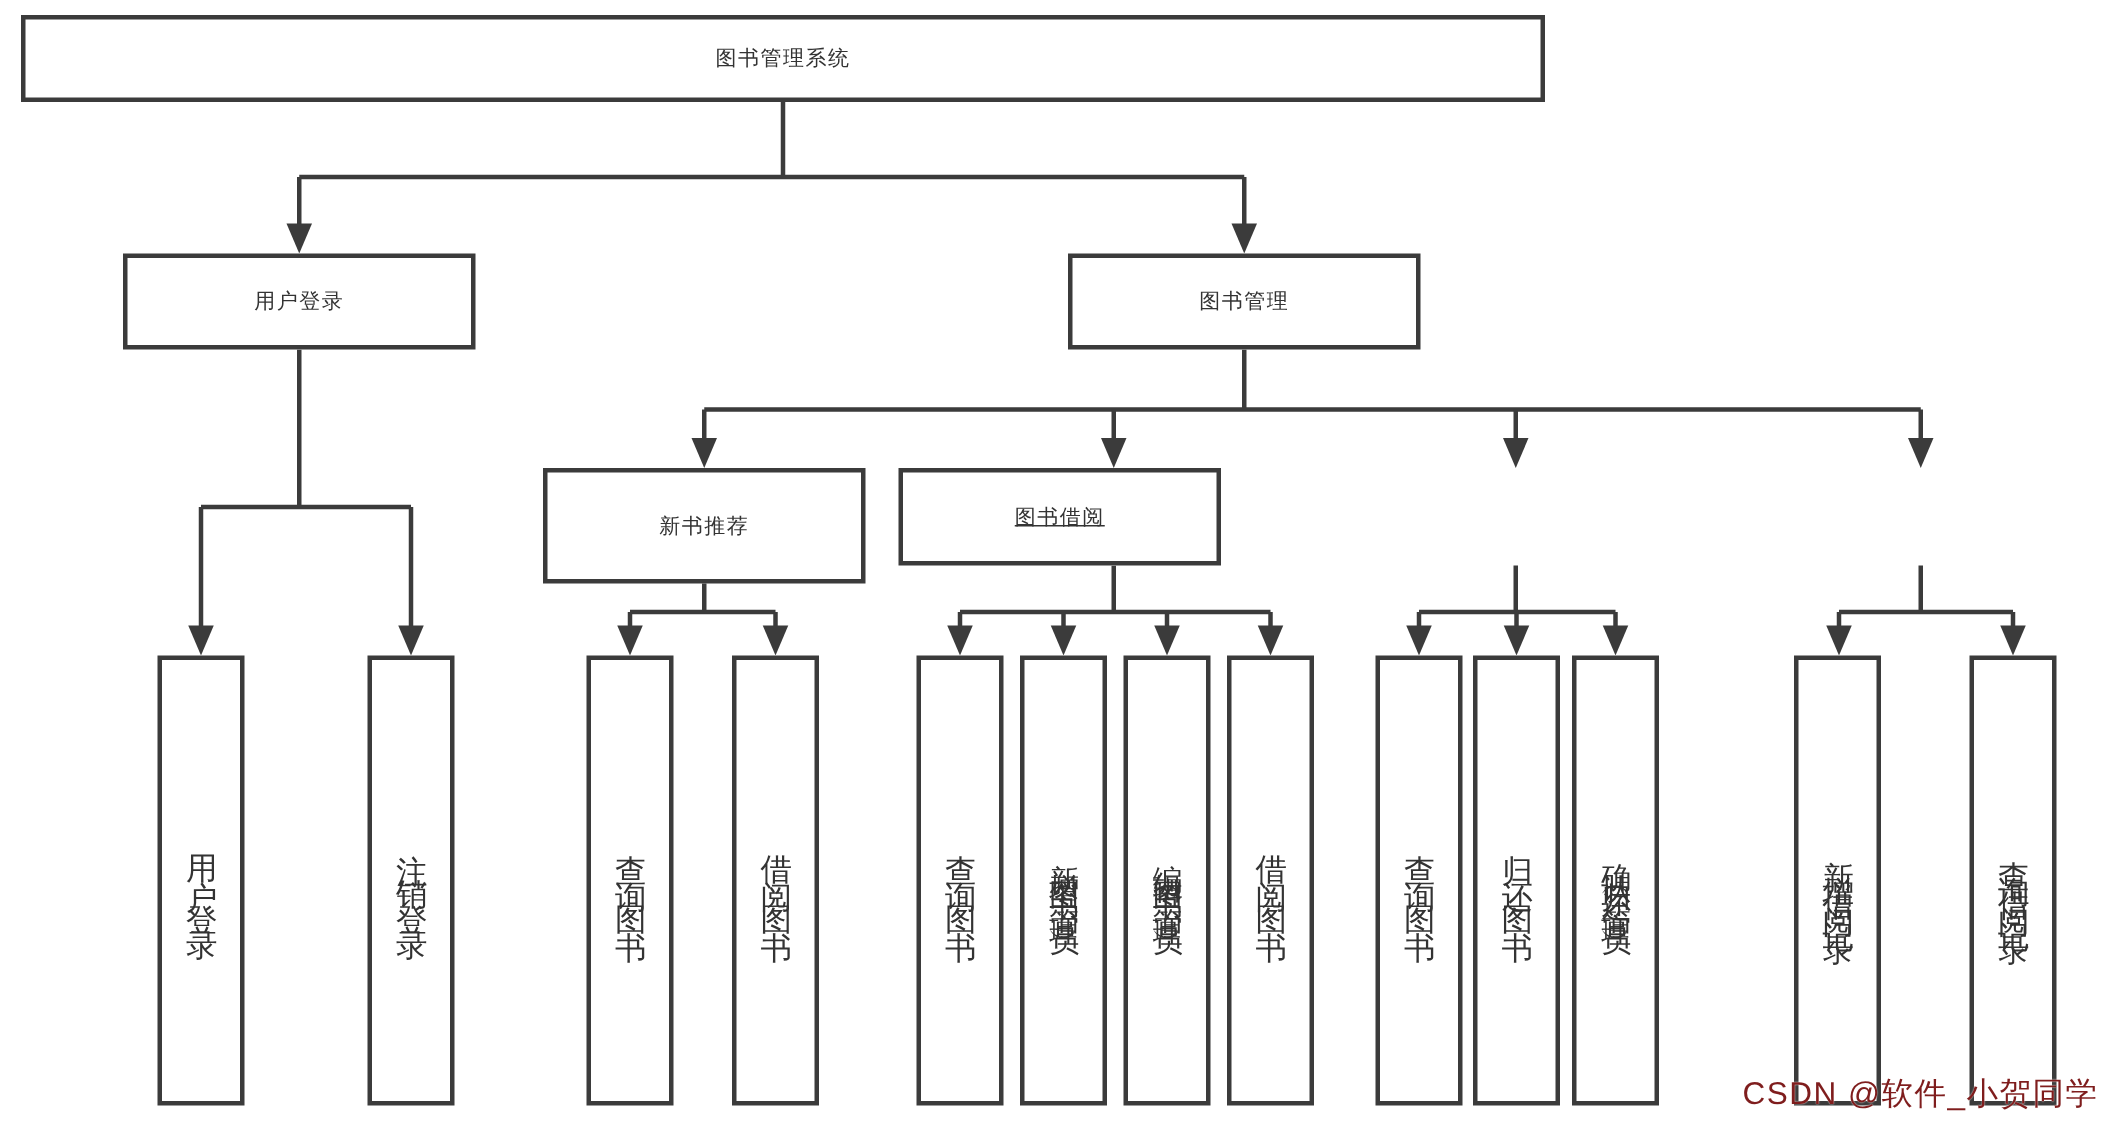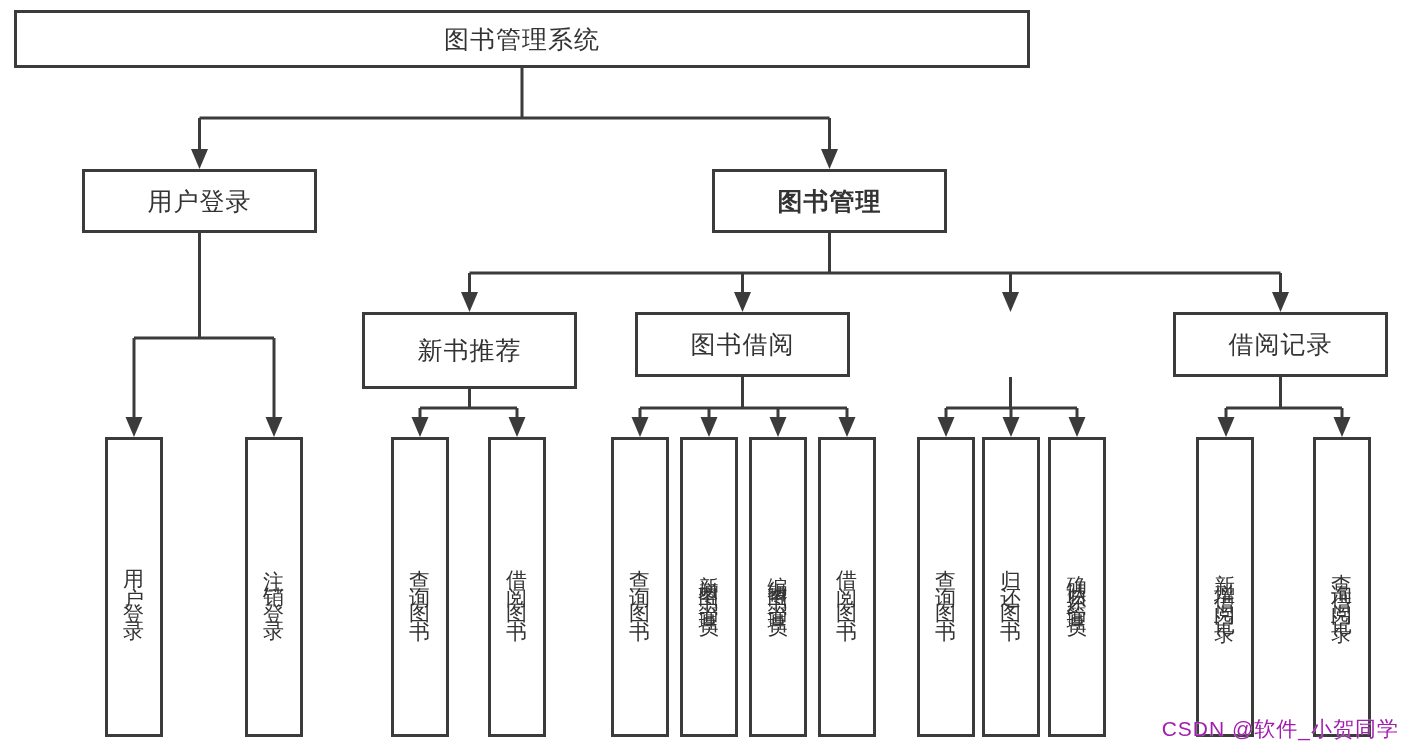--- a/index.html
+++ b/index.html
@@ -27,41 +27,41 @@
     box-sizing: border-box;
     border: 3px solid #3b3b3b;
     background: #ffffff;
     display: flex;
     align-items: center;
     justify-content: center;
     z-index: 2;
     color: #333333;
   }
   .node .lbl {
-    font-size: 25px;
+    font-size: 14px;
     letter-spacing: 1px;
     white-space: nowrap;
   }
   .leaf .lbl {
     writing-mode: vertical-rl;
     text-orientation: mixed;
     white-space: normal;
     line-height: 1;
     font-size: 21px;
   }
   .sp-wide  .lbl { letter-spacing: 17px; }
   .sp-med   .lbl { letter-spacing: 10px; }
   .sp-tight .lbl { letter-spacing: 6px; font-size: 20px; }
   #watermark {
     position: absolute;
     right: 6px;
     bottom: 4px;
     z-index: 10;
     font-size: 21px;
-    color: #a21caf;
+    color: #7f1d1d;
     text-shadow: 0 0 1px #ffffff;
     letter-spacing: 1px;
   }
 </style>
 </head>
 <body>
 
 <div id="stage">
 
   <svg id="connectors" viewBox="0 0 1405 747" xmlns="http://www.w3.org/2000/svg">
@@ -115,32 +115,29 @@
       </g>
   </svg>
 
   <div class="node" style="left:14px; top:10px; width:1016px; height:58px;">
     <span class="lbl">图书管理系统</span>
   </div>
 
   <div class="node" style="left:82px; top:169px; width:235px; height:64px;">
     <span class="lbl">用户登录</span>
   </div>
-  <div class="node" style="left:712px; top:169px; width:235px; height:64px;font-weight:bold;">
+  <div class="node" style="left:712px; top:169px; width:235px; height:64px;">
     <span class="lbl">图书管理</span>
   </div>
 
   <div class="node" style="left:362px; top:312px; width:215px; height:77px;">
     <span class="lbl">新书推荐</span>
   </div>
-  <div class="node" style="left:635px; top:312px; width:215px; height:65px;">
+  <div class="node" style="left:599px; top:312px; width:215px; height:65px;text-decoration:underline;">
     <span class="lbl">图书借阅</span>
-  </div>
-  <div class="node" style="left:1173px; top:312px; width:215px; height:65px;">
-    <span class="lbl">借阅记录</span>
   </div>
 
   <div class="node leaf sp-wide" style="left:105px; top:437px; width:58px; height:300px;">
     <span class="lbl">用户登录</span>
   </div>
   <div class="node leaf sp-wide" style="left:245px; top:437px; width:58px; height:300px;">
     <span class="lbl">注销登录</span>
   </div>
 
   <div class="node leaf sp-wide" style="left:391px; top:437px; width:58px; height:300px;">

